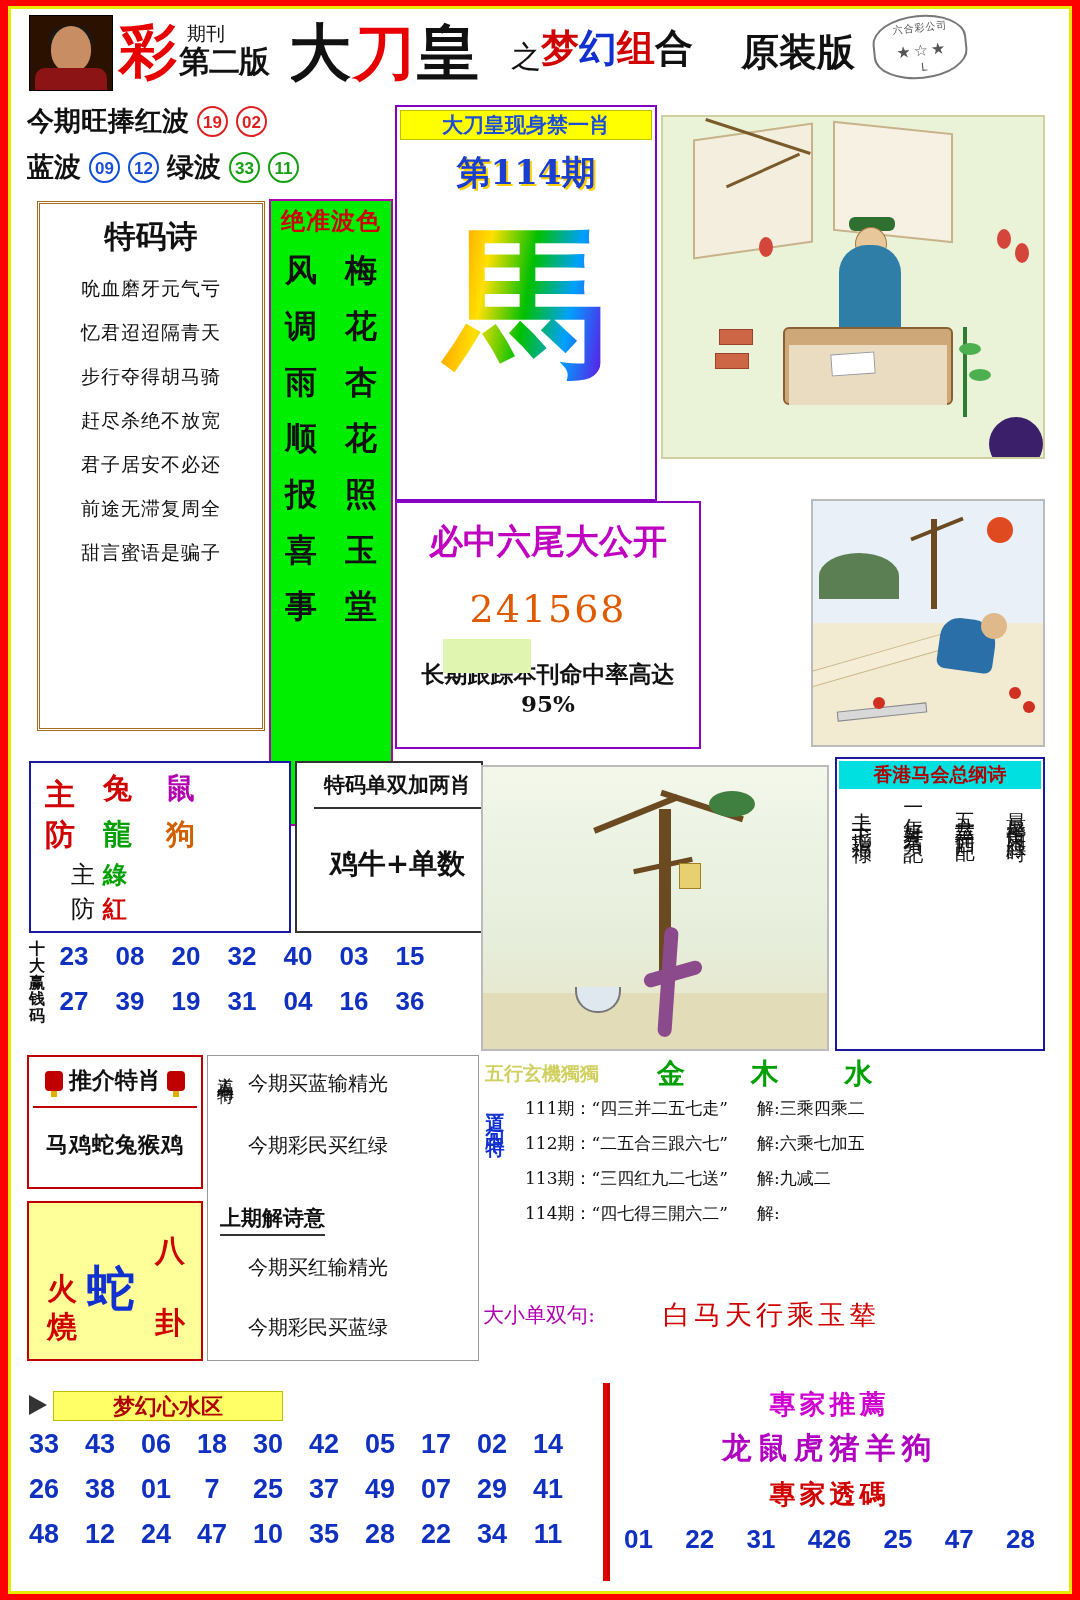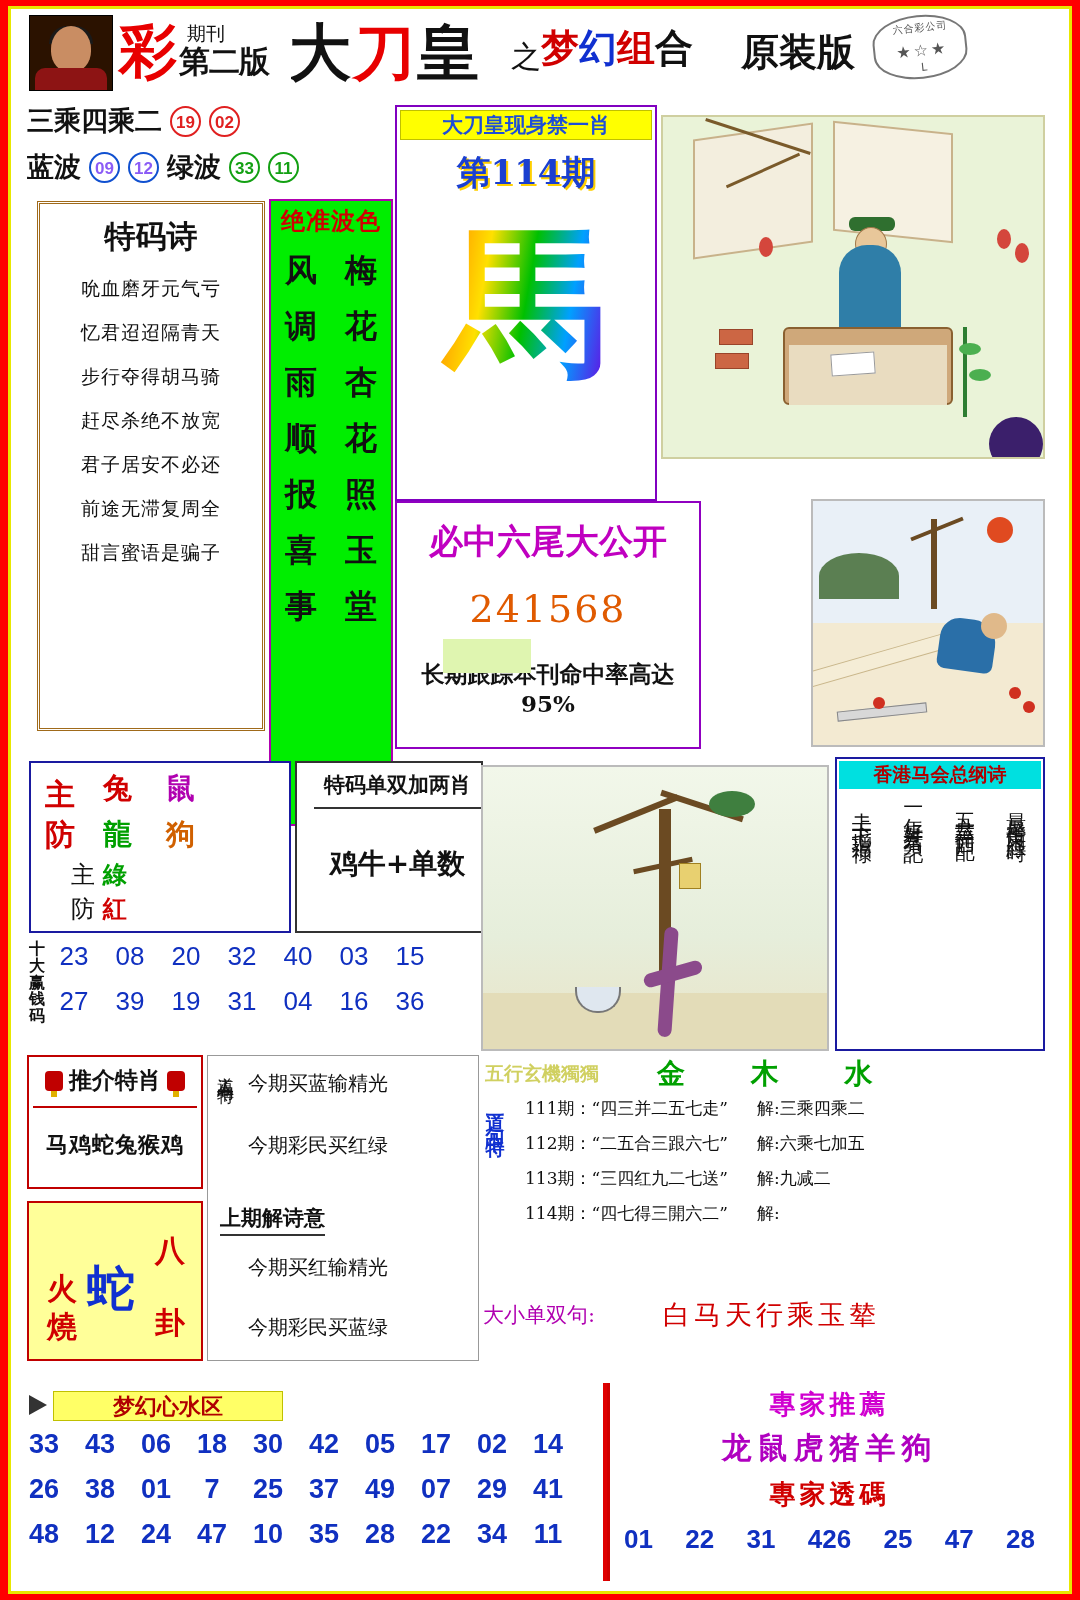--- a/index.html
+++ b/index.html
@@ -81,21 +81,21 @@
   .waves { left:16px; top:94px; width:360px; height:86px; }
   .wv-label {
     font-family:"DejaVu Serif", serif; font-weight:bold; font-size:27px; color:#111;
   }
   .ball {
     display:inline-block; width:31px; height:31px; border-radius:50%;
     text-align:center; line-height:29px; font-size:17px; font-weight:bold;
     font-family:"Liberation Sans", sans-serif; vertical-align:middle;
   }
   .ball.red { border:2px solid #e02020; color:#e02020; }
-  .ball.blue { border:2px solid #1050d0; color:#8b5cf6; }
+  .ball.blue { border:2px solid #1050d0; color:#1d4ed8; }
   .ball.green { border:2px solid #13a013; color:#13a013; }
 
   
   .poem {
     left:26px; top:192px; width:228px; height:530px;
     border:3px double #a06a1a; background:#fff;
   }
   .poem h3 {
     margin:12px 0 6px; text-align:center;
     font-family:"DejaVu Serif", serif; font-size:31px; color:#111; font-weight:bold;
@@ -237,21 +237,21 @@
   
   .ten { left:18px; top:928px; width:450px; height:112px; }
   .ten .sidelbl {
     position:absolute; left:0; top:4px; width:26px;
     font-family:"DejaVu Serif", serif; font-size:16px; font-weight:bold; color:#111;
     line-height:1.05;
   }
   .ten .nums { position:absolute; left:28px; top:4px; width:420px; }
   .ten .nrow {
     display:flex; gap:22px; font-family:"Liberation Sans", sans-serif;
-    font-size:26px; font-weight:normal; color:#1030c0; margin-bottom:14px;
+    font-size:26px; font-weight:bold; color:#1030c0; margin-bottom:14px;
   }
   .ten .nrow span { width:34px; text-align:center; }
 
   
   .img3 {
     left:470px; top:756px; width:348px; height:286px;
     background:#eef3e2; border:2px solid #bbb; overflow:hidden;
   }
   .img3 .sky { position:absolute; inset:0; background:linear-gradient(#f2f7ea,#e6eedb 60%,#e9e3c6);}
   .img3 .trunk { position:absolute; left:176px; top:42px; width:12px; height:170px; background:#6b4a22;}
@@ -439,21 +439,21 @@
     <div class="abs h-yuan">原装版</div>
     <div class="abs stamp">
       <div class="t1">六合彩公司</div>
       <div class="t2">★☆★</div>
       <div class="t3">L</div>
     </div>
   </div>
 
   <div class="abs waves">
     <div style="display:flex;align-items:center;gap:8px;">
-      <span class="wv-label">三乘四乘二</span>
+      <span class="wv-label">今期旺捧红波</span>
       <span class="ball red">19</span>
       <span class="ball red">02</span>
     </div>
     <div style="display:flex;align-items:center;gap:8px;margin-top:10px;">
       <span class="wv-label">蓝波</span>
       <span class="ball blue">09</span>
       <span class="ball blue">12</span>
       <span class="wv-label">绿波</span>
       <span class="ball green">33</span>
       <span class="ball green">11</span>

